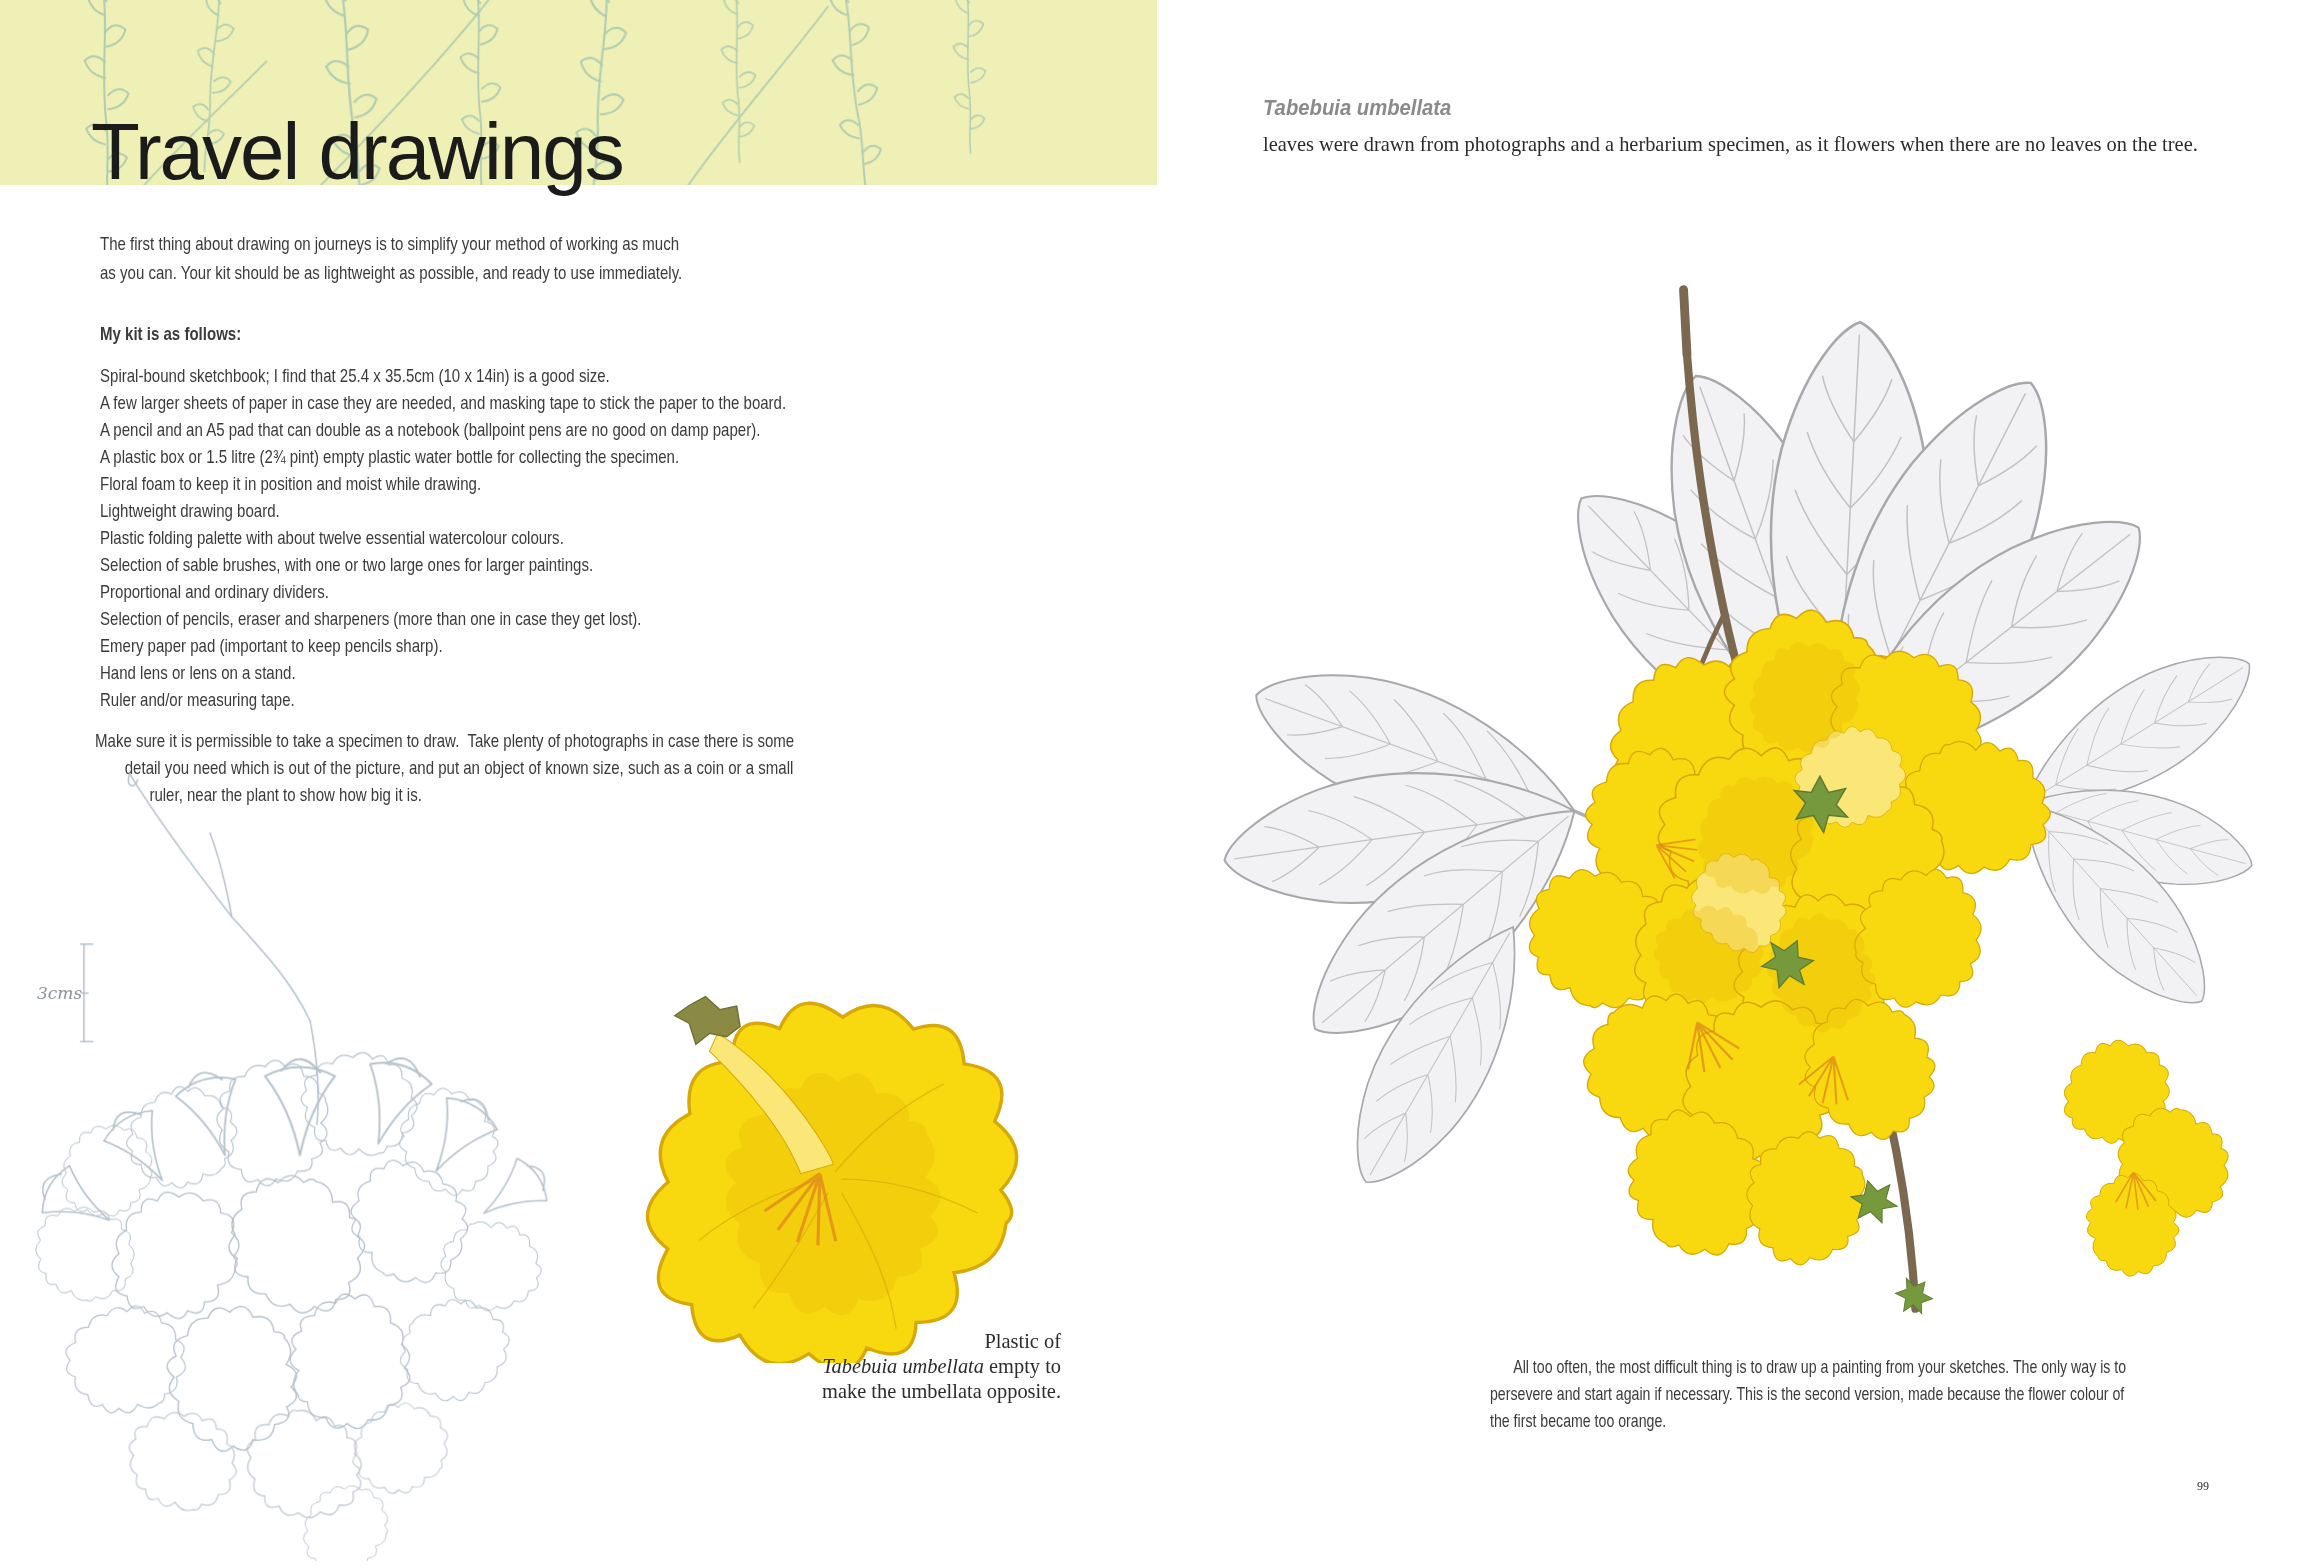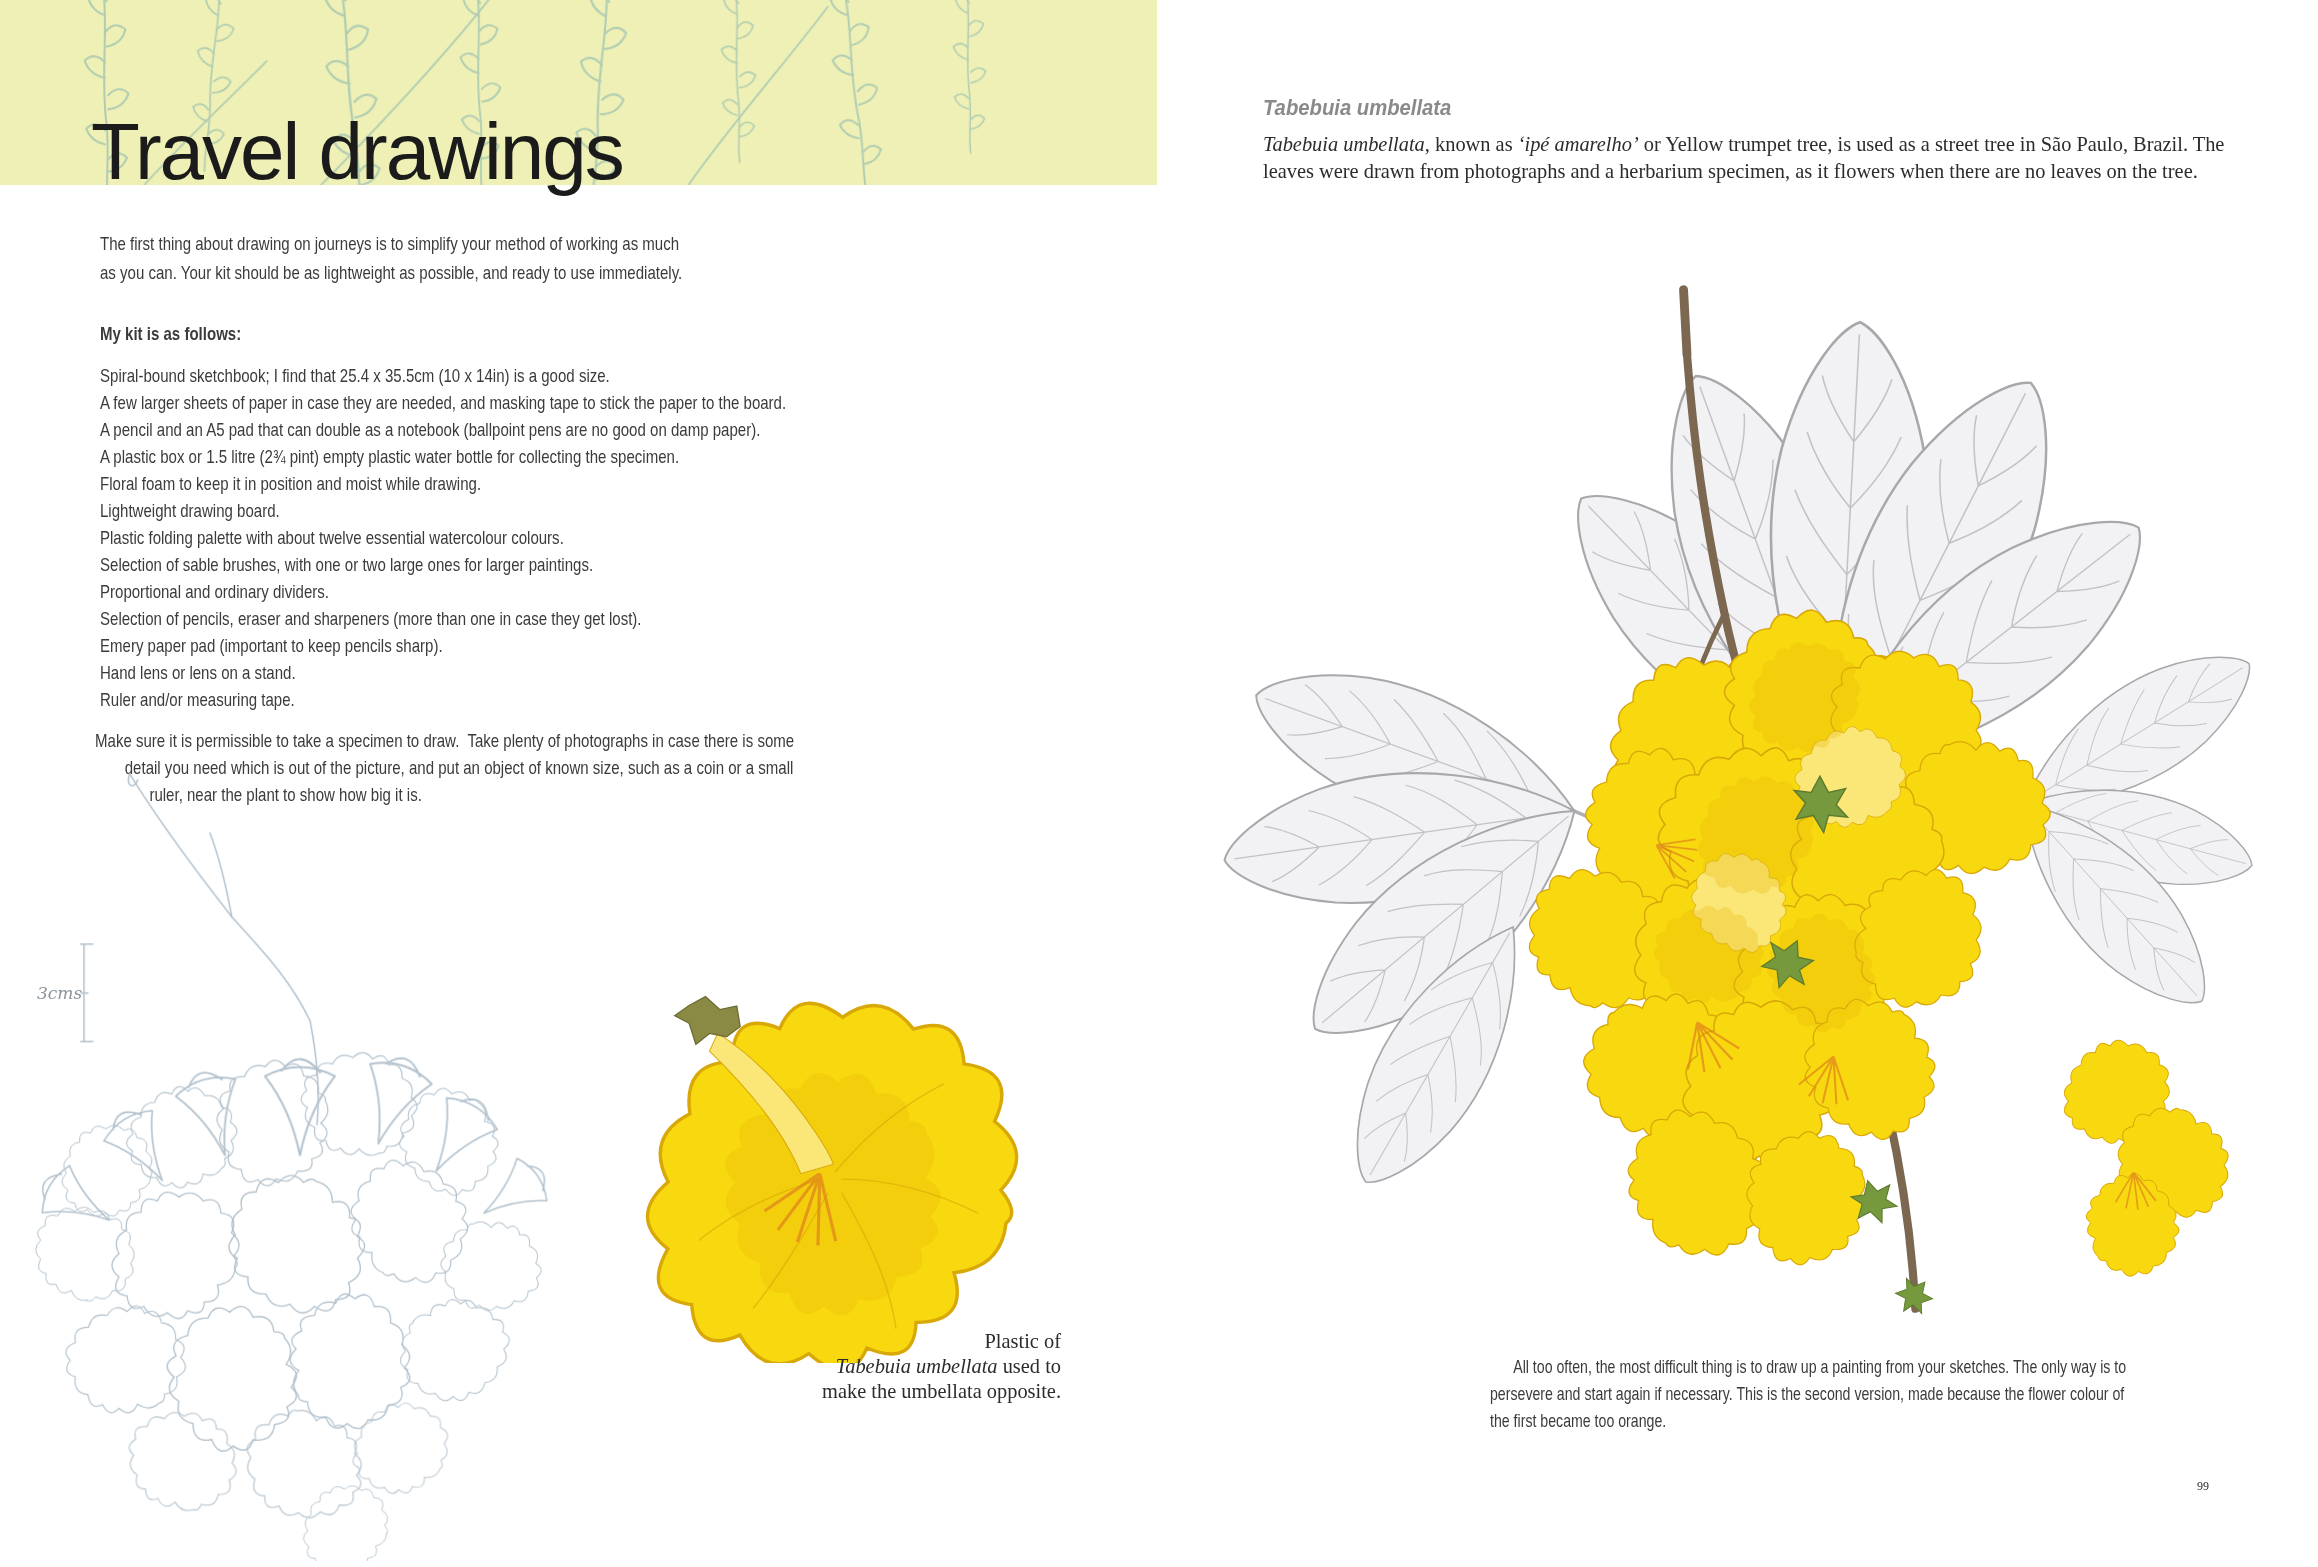--- a/index.html
+++ b/index.html
@@ -195,31 +195,30 @@
     </g>
     <use href="#stripes" class="strip" transform="translate(268,302) scale(2.1) rotate(205)"></use>
 
     <path class="flP" d="M118,96 C170,128 222,182 262,242 C272,257 282,272 288,288 L240,302 C220,252 178,192 106,122 Z"></path>
 
     <path class="budS" d="M100,42 L121,61 L146,56 L151,86 L131,101 L106,96 L86,112 L76,81 L55,70 L76,55 Z"></path>
   </svg>
 
   <div class="abs serif caption">
     <div class="line">Plastic of</div>
-    <div class="line"><span class="it">Tabebuia umbellata</span><span> used to</span></div>
+    <div class="line"><span class="it">Tabebuia umbellata</span><span> empty to</span></div>
     <div class="line">make the umbellata opposite.</div>
   </div>
 </div>
 
 <div>
 
   <div class="abs species-heading">Tabebuia umbellata</div>
 
   <div class="abs serif species-para">
-    <div class="line"><span class="it">Tabebuia umbellata</span><span>, known as </span><span class="it">‘ipé amarelho’</span><span> or Yellow trumpet tree, is used as a street tree in São Paulo, Brazil. The</span></div>
     <div class="line">leaves were drawn from photographs and a herbarium specimen, as it flowers when there are no leaves on the tree.</div>
   </div>
 
   <svg class="abs" style="left:1220px;top:218px;" width="1043" height="1118" viewBox="0 0 1530 1640">
 
     <g>
       <path class="petiole" d="M905,800 L885,905 M520,870 L705,950 M1180,860 L1030,950 M905,800 C860,860 800,910 740,935"></path>
       <use href="#leaf" transform="translate(905,800) rotate(-44) scale(1.25)"></use>
       <use href="#leaf" transform="translate(905,800) rotate(-20) scale(1.4)"></use>
       <use href="#leaf" transform="translate(905,800) rotate(3) scale(1.5)"></use>

